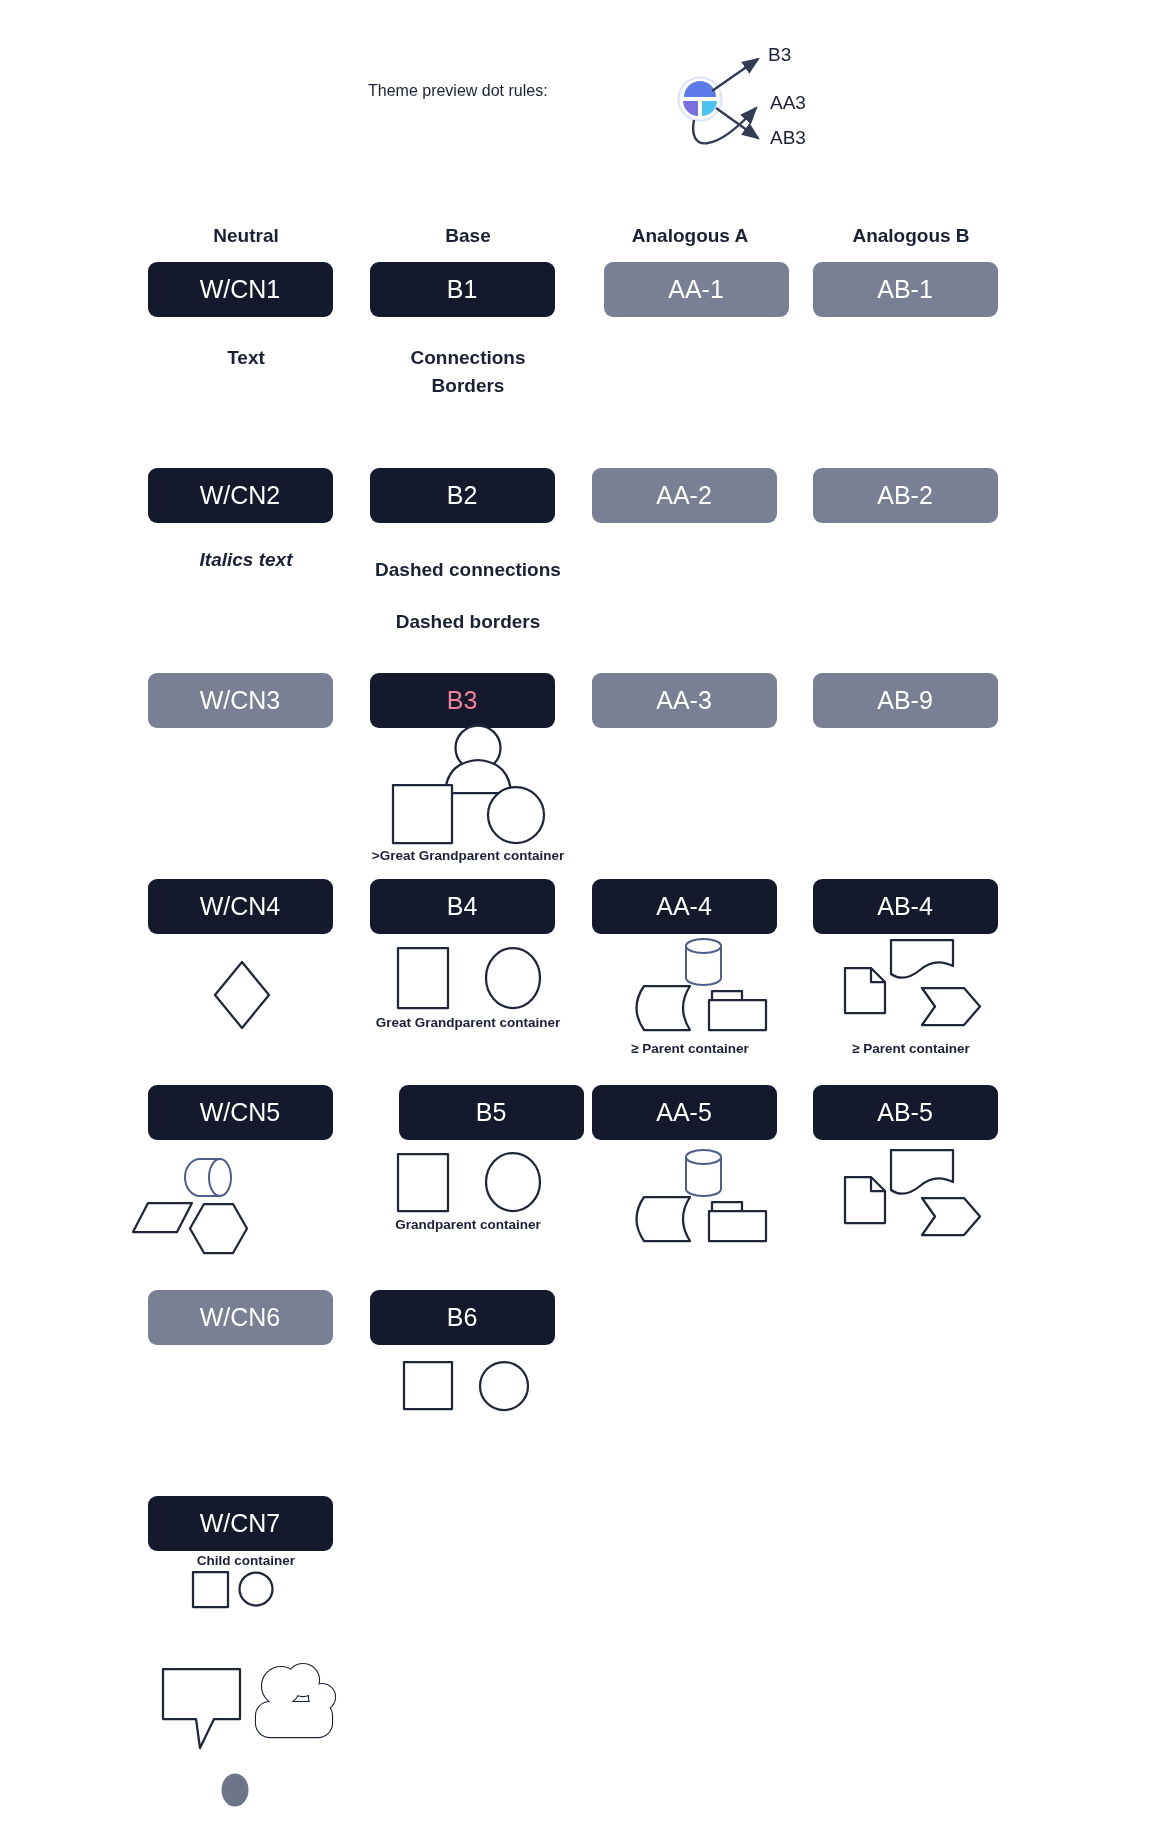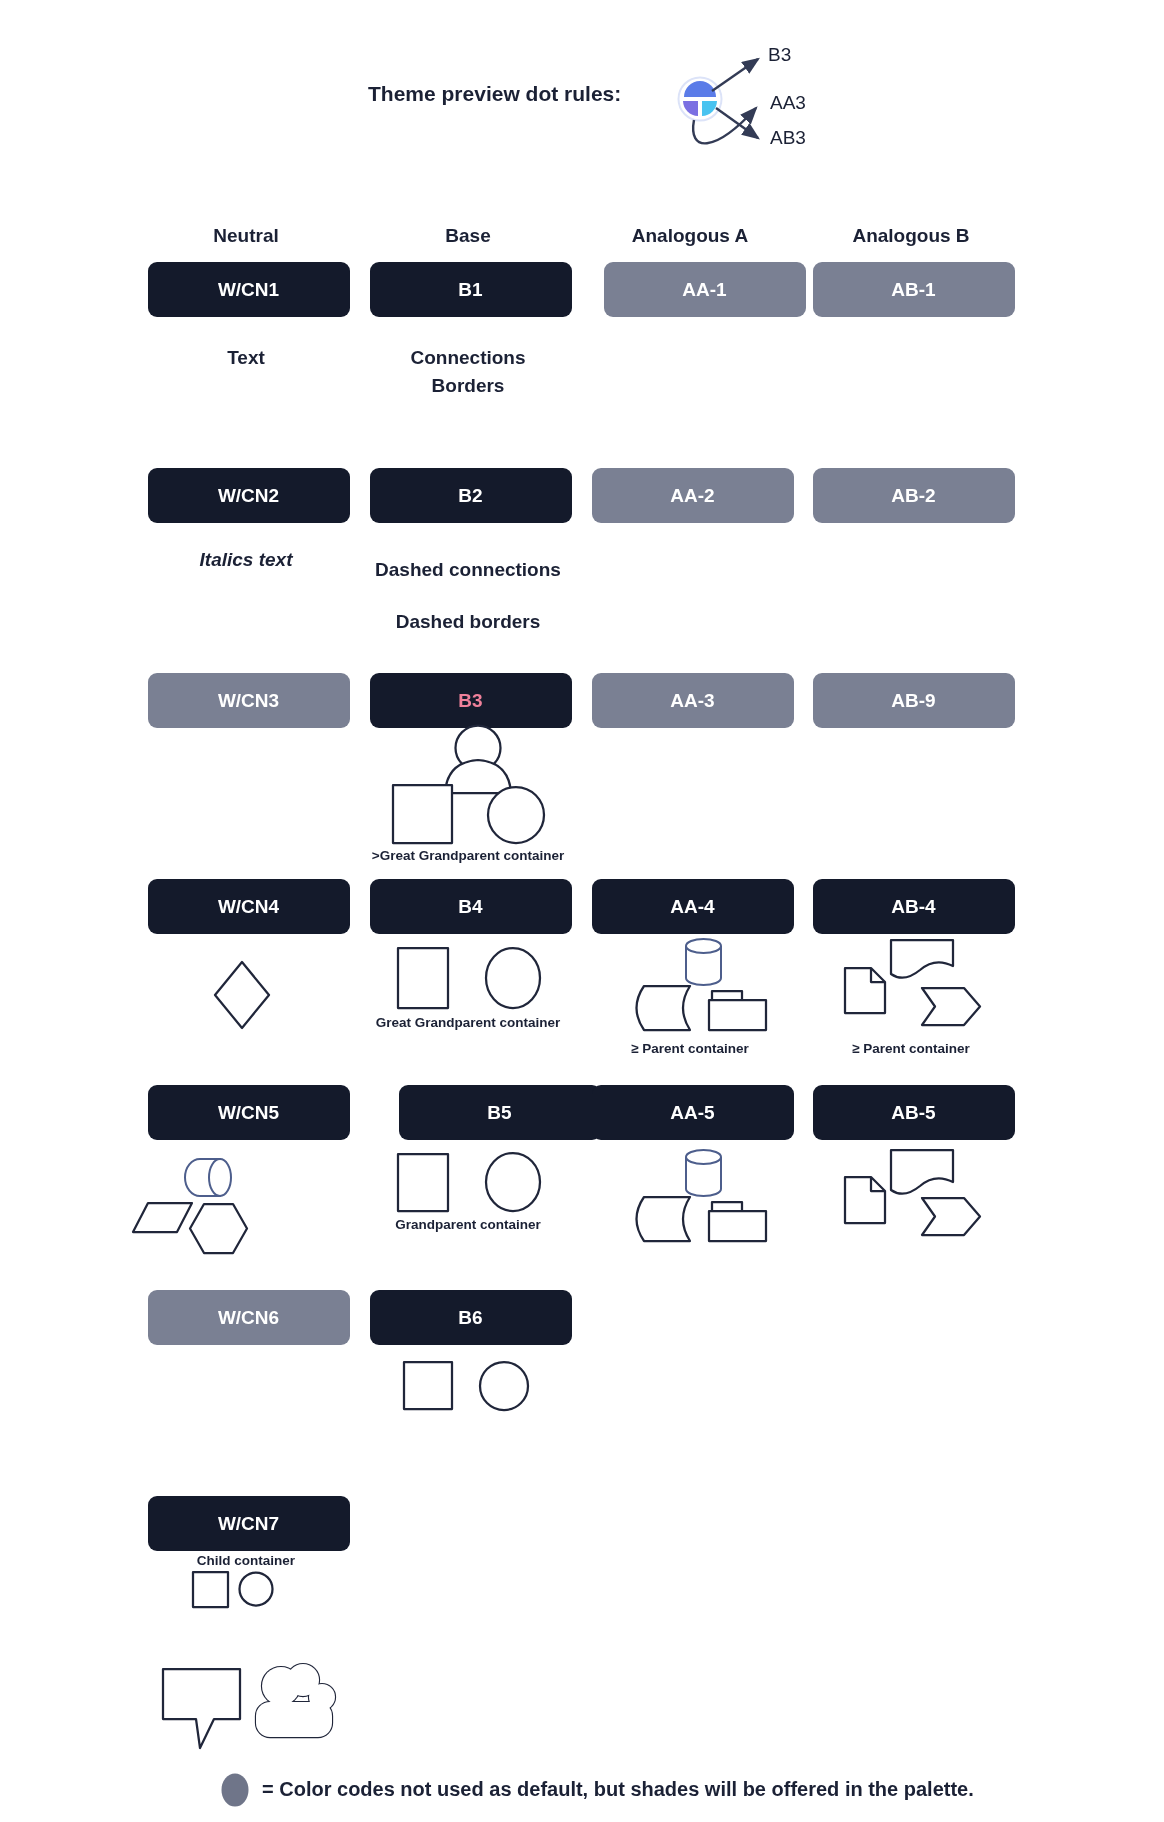--- a/index.html
+++ b/index.html
@@ -1,23 +1,23 @@
 <!DOCTYPE html>
 <html><head>
 <meta charset="utf-8">
 <style>
   html,body{margin:0;padding:0;background:#ffffff;}
   #canvas{position:relative;width:1164px;height:1822px;background:#fff;overflow:hidden;
           font-family:"Liberation Sans","DejaVu Sans",sans-serif;color:#1b2135;}
   .abs{position:absolute;}
-  #title{left:368px;top:82px;font-size:21px;font-weight:700;color:#1b2135;}
+  #title{left:368px;top:82px;font-size:16px;font-weight:400;color:#1b2135;}
   .dot-label{font-size:19px;font-weight:400;color:#1b2135;}
   .col-header{width:320px;text-align:center;font-size:19px;font-weight:700;color:#1b2135;}
-  .swatch{width:202px;height:55px;border-radius:9px;display:flex;align-items:center;justify-content:center;
-          font-size:19px;font-weight:700;color:#ffffff;}
+  .swatch{width:185px;height:55px;border-radius:9px;display:flex;align-items:center;justify-content:center;
+          font-size:25px;font-weight:400;color:#ffffff;}
   .swatch.dark{background:#141a2b;}
   .swatch.gray{background:#7a8093;}
   .anno{width:320px;text-align:center;color:#1b2135;}
   .anno.big{font-size:19px;font-weight:700;}
   .anno.big-italic{font-size:19px;font-weight:700;font-style:italic;}
   .anno.small{font-size:13.5px;font-weight:700;}
   #b6-note{left:369px;top:1414px;font-size:13.5px;font-weight:700;line-height:21.5px;color:#1b2135;}
   #legend-text{left:262px;top:1778px;font-size:20px;font-weight:700;color:#1b2135;}
   svg{position:absolute;left:0;top:0;}
 </style>
@@ -188,15 +188,14 @@
             <circle cx="303" cy="1680" r="16"></circle>
             <circle cx="322" cy="1697" r="13"></circle>
           </g>
         </g>
       </g>
     </g>
 
     <ellipse cx="235" cy="1790" rx="13.5" ry="16.5" fill="#6f7589"></ellipse>
   </svg>
 
-  <div id="legend-text" class="abs">= Color codes not used as default, but shades will be offered in the palette.</div>
 
 </div>
 
 </body></html>

